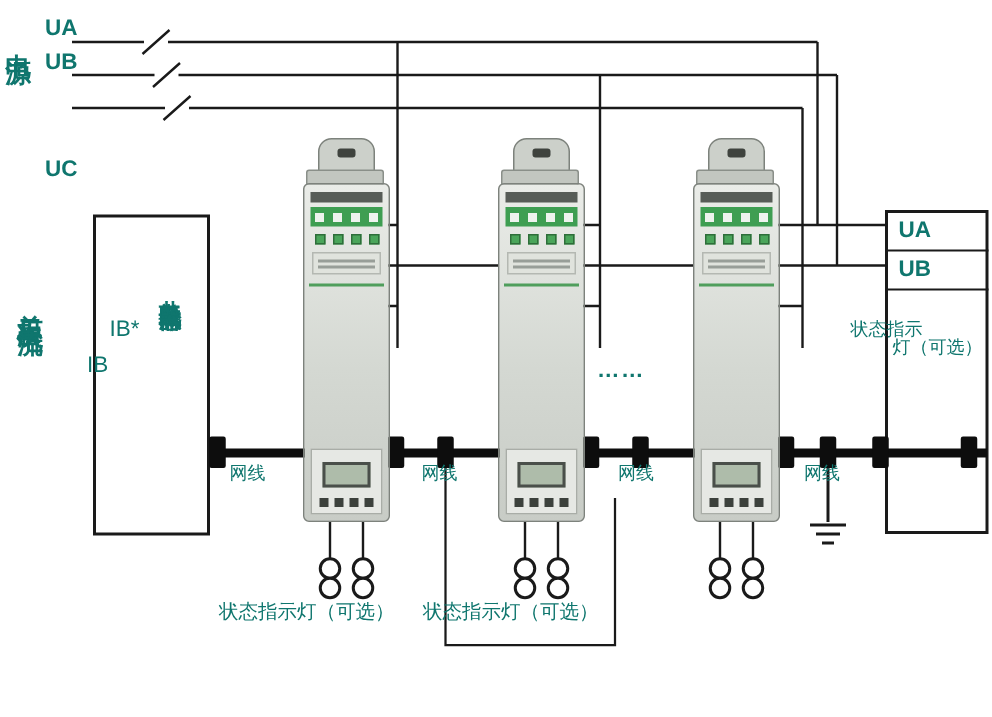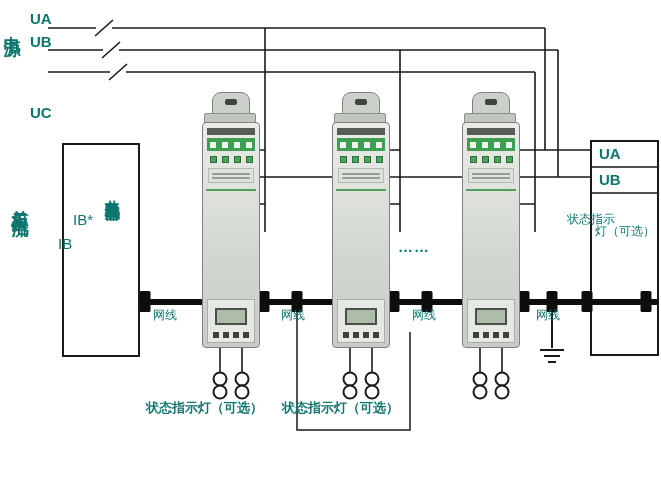--- a/index.html
+++ b/index.html
@@ -21,21 +21,21 @@
   #ub-label{left:30px;top:33px;font-size:15px;font-weight:600;}
   #uc-label{left:30px;top:56px;font-size:15px;font-weight:600;margin-top:48px;}
   #cabinet-label{left:10px;top:196px;font-size:17px;font-weight:700;letter-spacing:2px;}
   #ib-star{left:73px;top:211px;font-size:15px;}
   #ib{left:58px;top:235px;font-size:15px;}
   #ct-title{left:104px;top:188px;font-size:15px;font-weight:600;letter-spacing:1px;}
   .netlabel{font-size:12px;}
   #net1{left:153px;top:309px;} #net2{left:281px;top:309px;}
   #net3{left:412px;top:309px;} #net4{left:536px;top:309px;}
   #ellipsis{left:398px;top:238px;font-size:15px;font-weight:700;letter-spacing:1px;}
-  .statuslabel{font-size:13px;font-weight:bold;}
+  .statuslabel{font-size:13px;}
   #status1{left:146px;top:401px;} #status2{left:282px;top:401px;}
   #r-ua{left:599px;top:145px;font-size:15px;font-weight:600;}
   #r-ub{left:599px;top:171px;font-size:15px;font-weight:600;}
   #r-s1{left:567px;top:213px;font-size:12px;}
   #r-s2{left:595px;top:225px;font-size:12px;}
   
   .module{position:absolute;top:92px;width:58px;height:256px;z-index:3;}
   .m-cap{position:absolute;left:10px;top:0;width:36px;height:24px;background:#ccd0ca;
          border:1px solid #7d827c;border-radius:9px 9px 2px 2px;}
   .m-slot{position:absolute;left:50%;top:6px;width:12px;height:6px;margin-left:-6px;

